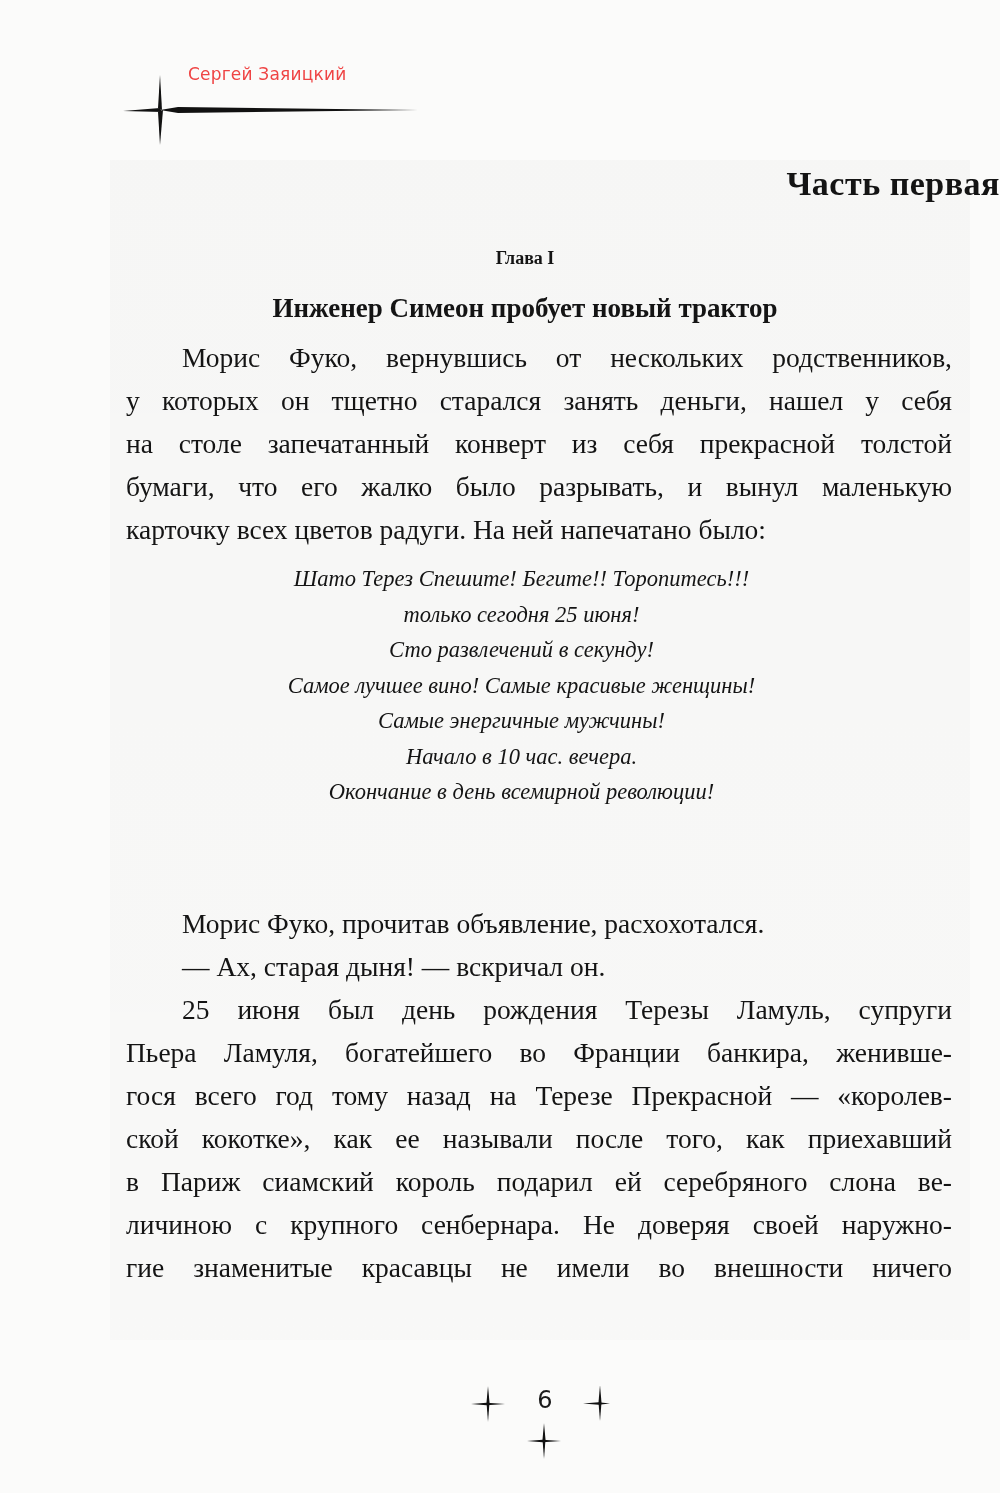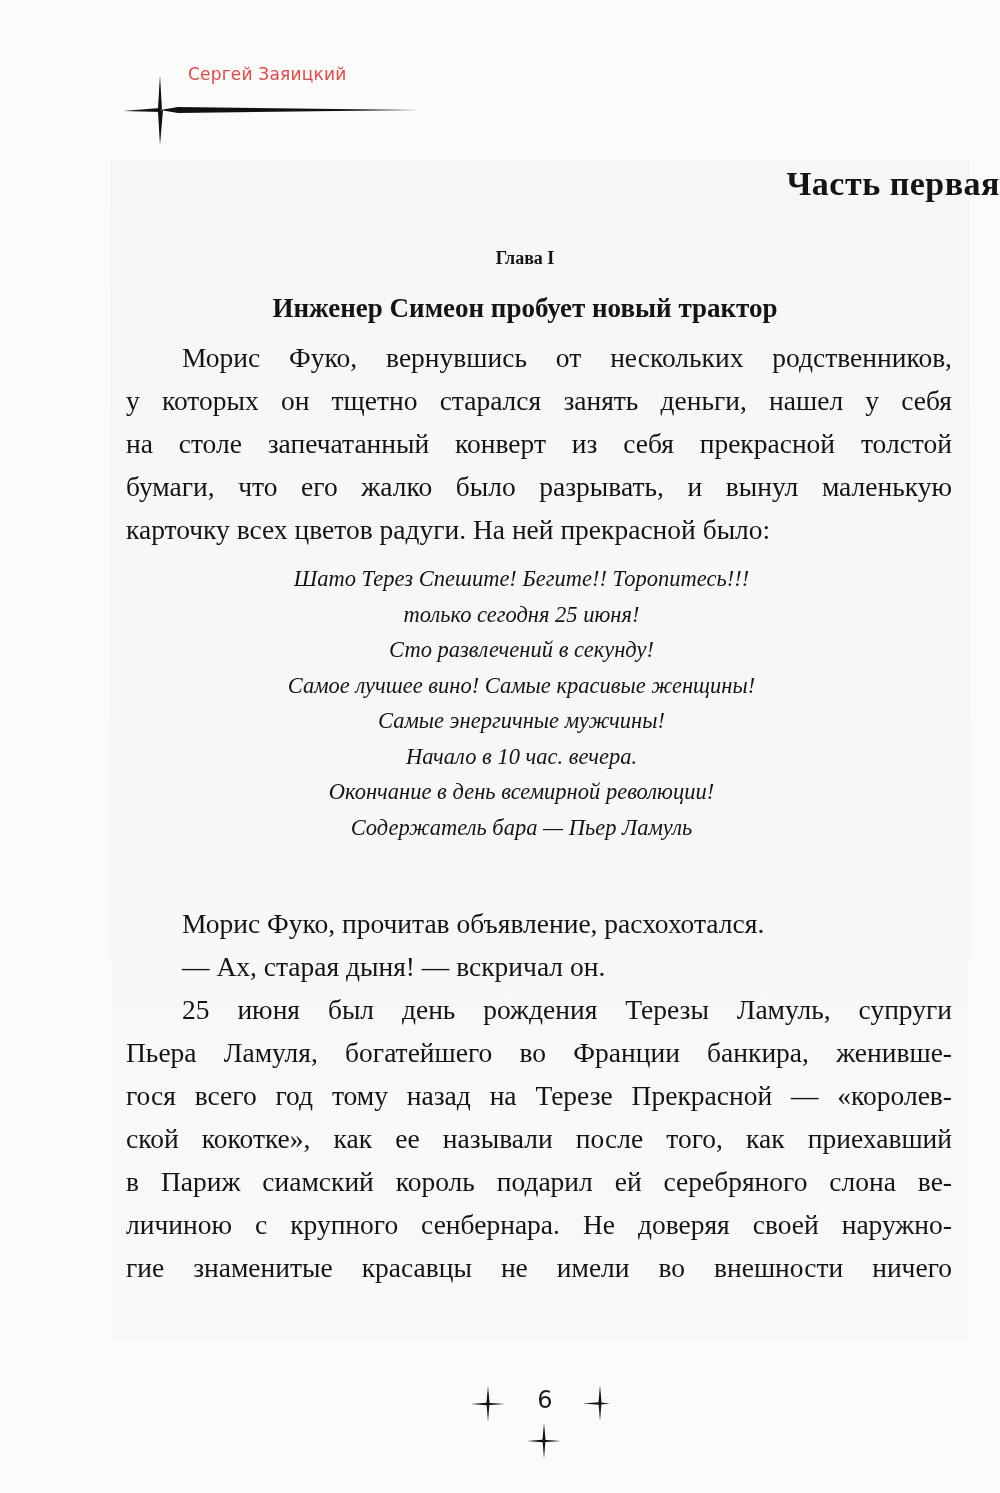--- a/index.html
+++ b/index.html
@@ -70,32 +70,31 @@
 
   <div class="part-title">Часть первая</div>
   <div class="chapter-num">Глава I</div>
   <div class="chapter-title">Инженер Симеон пробует новый трактор</div>
 
   <div class="body-block" style="top:336px;">
     <div class="line indent">Морис Фуко, вернувшись от нескольких родственников,</div>
     <div class="line">у которых он тщетно старался занять деньги, нашел у себя</div>
     <div class="line">на столе запечатанный конверт из себя прекрасной толстой</div>
     <div class="line">бумаги, что его жалко было разрывать, и вынул маленькую</div>
-    <div class="line last">карточку всех цветов радуги. На ней прекрасной было:</div>
+    <div class="line last">карточку всех цветов радуги. На ней напечатано было:</div>
   </div>
 
   <div class="poster">
     <div class="poster-line">Шато Терез Спешите! Бегите!! Торопитесь!!!</div>
     <div class="poster-line">только сегодня 25 июня!</div>
     <div class="poster-line">Сто развлечений в секунду!</div>
     <div class="poster-line">Самое лучшее вино! Самые красивые женщины!</div>
     <div class="poster-line">Самые энергичные мужчины!</div>
     <div class="poster-line">Начало в 10 час. вечера.</div>
     <div class="poster-line">Окончание в день всемирной революции!</div>
-    <div class="poster-line">Содержатель бара — Пьер Ламуль</div>
   </div>
 
   <div class="body-block" style="top:902px;">
     <div class="line indent last">Морис Фуко, прочитав объявление, расхохотался.</div>
     <div class="line indent last">— Ах, старая дыня! — вскричал он.</div>
     <div class="line indent">25 июня был день рождения Терезы Ламуль, супруги</div>
     <div class="line">Пьера Ламуля, богатейшего во Франции банкира, женивше-</div>
     <div class="line">гося всего год тому назад на Терезе Прекрасной — «королев-</div>
     <div class="line">ской кокотке», как ее называли после того, как приехавший</div>
     <div class="line">в Париж сиамский король подарил ей серебряного слона ве-</div>

